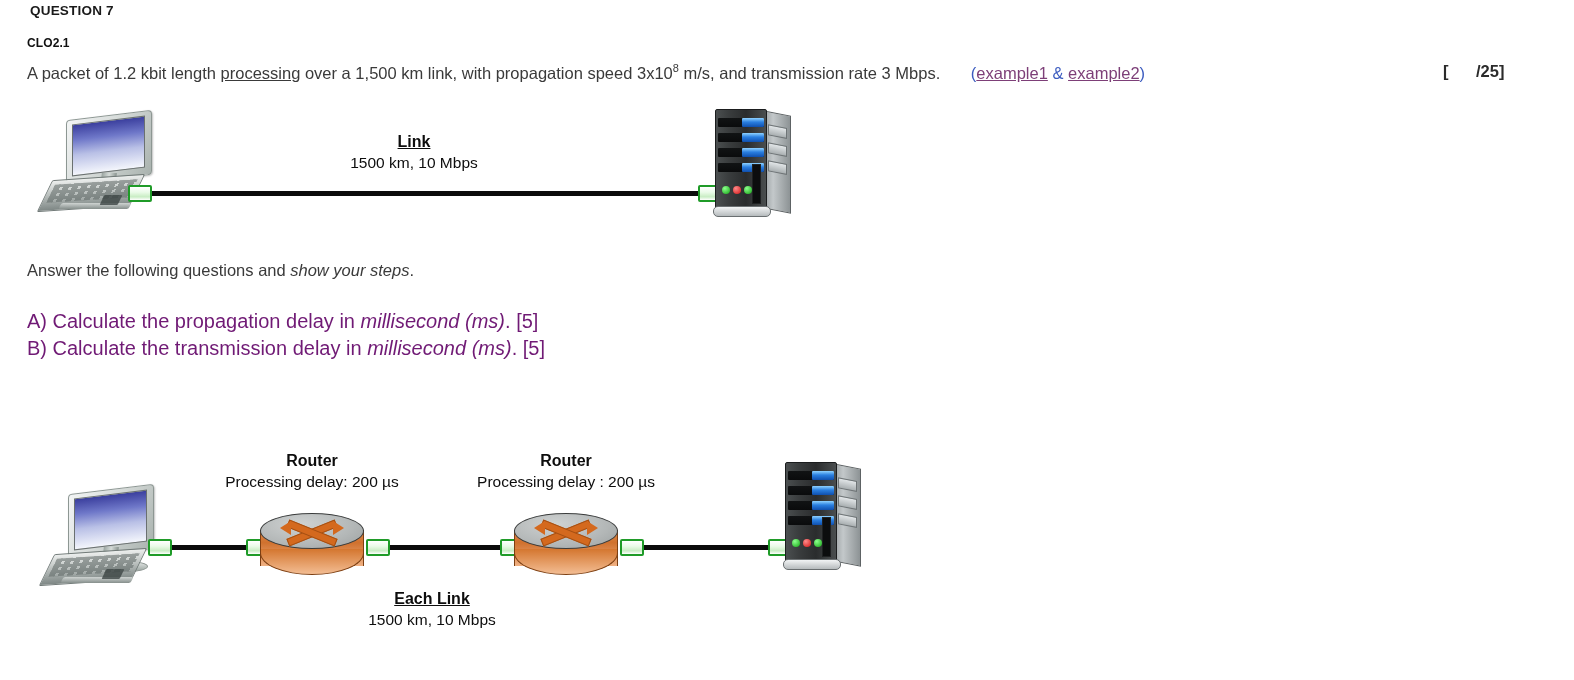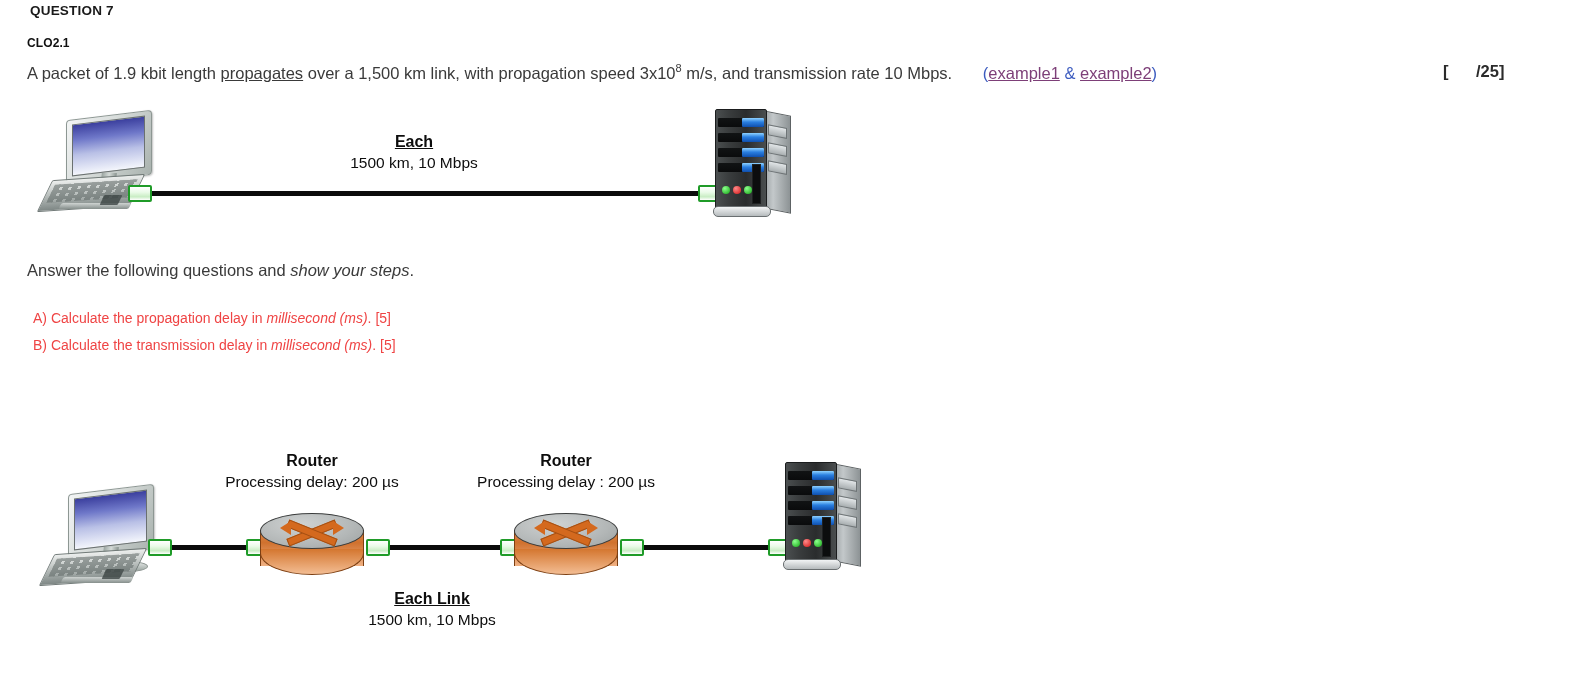--- a/index.html
+++ b/index.html
@@ -33,22 +33,22 @@
     font-size:16.5px;font-weight:bold;color:#2b2b2b;white-space:pre;
   }
 
   
   .answer-line{
     position:absolute;left:27px;top:261px;
     font-size:16.5px;color:#3a3a3a;white-space:nowrap;
   }
   .answer-line i{font-style:italic;}
   .qitem{
-    position:absolute;left:33px;
-    font-size:14px;color:#ef4444;white-space:nowrap;
+    position:absolute;left:27px;
+    font-size:20px;color:#701a75;white-space:nowrap;
   }
   .qitem i{font-style:italic;}
   .qitem b{font-weight:bold;}
   #qa{top:310px;} #qb{top:337px;} #qc{top:364px;} #qd{top:392px;}
 
   
   .diagram{position:absolute;}
   .wire{position:absolute;background:#0b0b0b;height:5px;border-radius:1px;}
   .conn{
     position:absolute;width:24px;height:17px;
@@ -189,21 +189,21 @@
 </style>
 </head>
 <body>
 
 <div class="page">
 
   <div class="q-label">QUESTION 7</div>
   <div class="clo">CLO2.1</div>
 
   <div class="stem">
-    <span>A packet of 1.9 kbit length </span><u>propagates</u><span> over a 1,500 km link, with propagation speed 3x10</span><sup>8</sup><span> m/s, and transmission rate 10 Mbps.</span>
+    <span>A packet of 1.2 kbit length </span><u>processing</u><span> over a 1,500 km link, with propagation speed 3x10</span><sup>8</sup><span> m/s, and transmission rate 3 Mbps.</span>
     <span style="display:inline-block;width:26px;"></span><span class="paren">(</span><a class="exlink" href="#">example1</a><span class="amp"> &amp; </span><a class="exlink" href="#">example2</a><span class="paren">)</span>
   </div>
 
   <div class="marks">[      /25]</div>
 
   <div class="diagram" style="left:0px;top:0px;width:820px;height:240px;">
 
     <div class="pc" style="left:46px;top:111px;">
       <div class="mon-body"></div>
       <div class="screen"></div>
@@ -212,21 +212,21 @@
       <div class="kb"></div>
       <div class="kbfoot"></div>
       <div class="numpad"></div>
     </div>
 
     <div class="wire" style="left:140px;top:191px;width:572px;"></div>
     <div class="conn" style="left:128px;top:185px;"></div>
     <div class="conn" style="left:698px;top:185px;"></div>
 
     <div class="cap" style="left:314px;top:133px;width:200px;">
-      <span class="ttl">Each</span>
+      <span class="ttl">Link</span>
       <span class="sub">1500 km, 10 Mbps</span>
     </div>
 
     <div class="srv" style="left:705px;top:107px;">
       <div class="side">
         <div class="vent" style="top:12px;"></div>
         <div class="vent" style="top:30px;"></div>
         <div class="vent" style="top:48px;"></div>
       </div>
       <div class="front">

